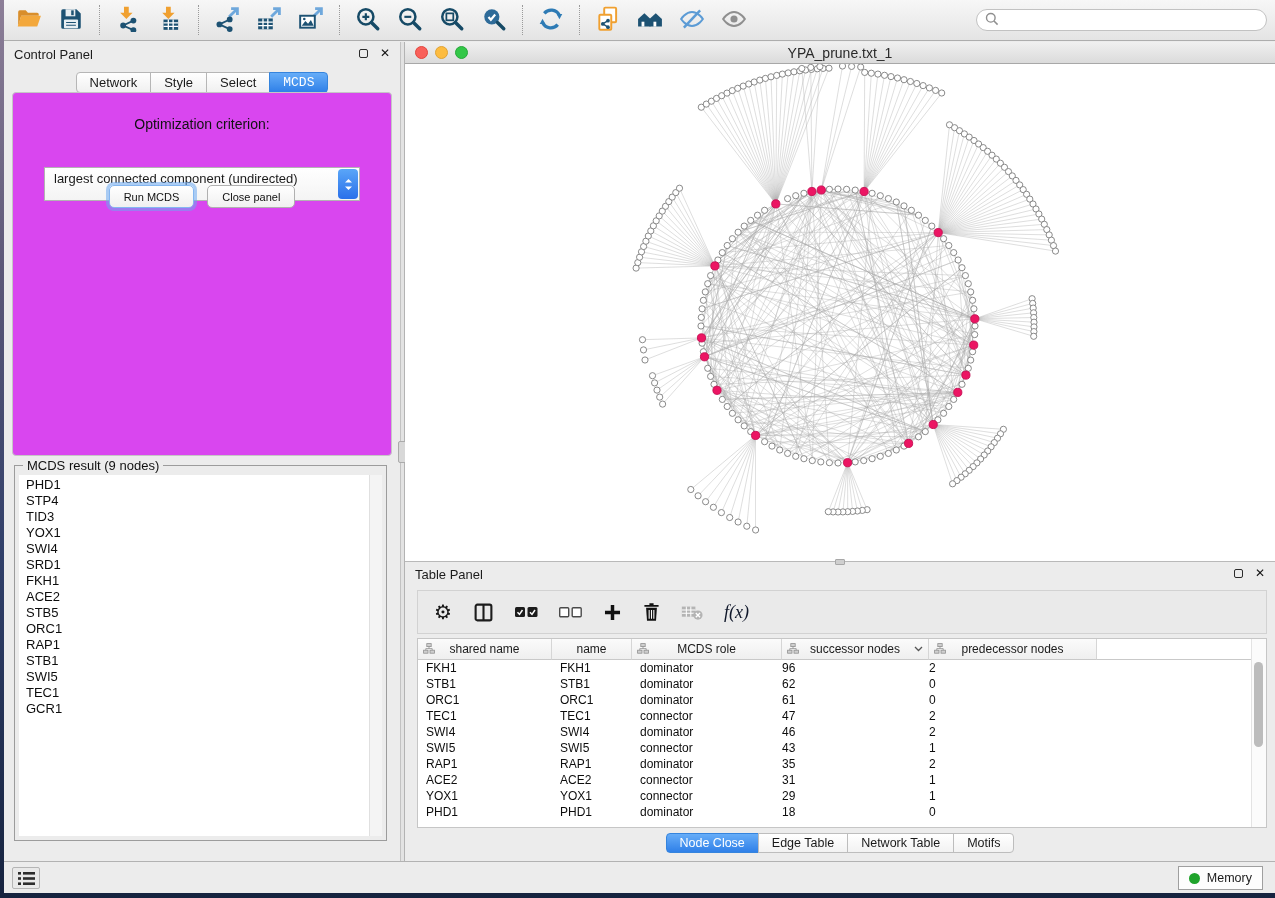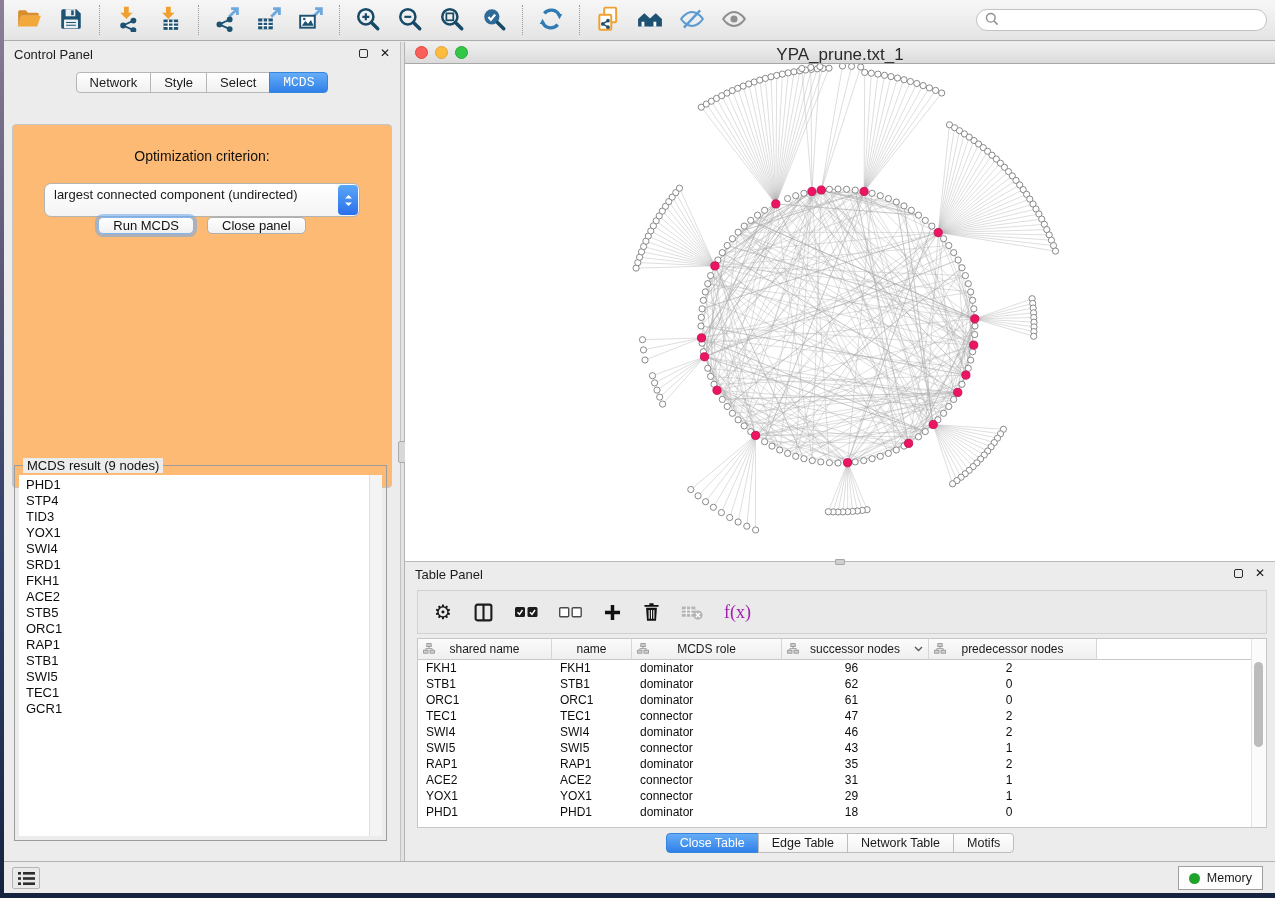--- a/index.html
+++ b/index.html
@@ -35,30 +35,30 @@
   .close-x { font-size:12px; font-weight:bold; color:#111; line-height:11px; cursor:pointer; }
 
   .cp-tabs { position:absolute; left:0; right:0; top:30px; display:flex; justify-content:center; }
   .cp-tab { height:21px; line-height:19px; padding:0 13px; font-size:13px;
     background:linear-gradient(#ffffff,#f0f0f0); border:1px solid #b6b6b6; margin-left:-1px; cursor:pointer; }
   .cp-tab:first-child { border-radius:4px 0 0 4px; margin-left:0; }
   .cp-tab:last-child { border-radius:0 4px 4px 0; }
   .cp-tab.active { background:linear-gradient(#66adf8,#2f80e8); border-color:#3584dd; color:#fff;font-family:Liberation Mono, monospace; }
 
   .cp-content { position:absolute; left:8px; right:8px; top:50px; height:364px;
-    background:#fdba74; border:1px solid #c6c6c6; border-radius:4px;margin-top:32px; }
+    background:#d946ef; border:1px solid #c6c6c6; border-radius:4px; }
   .opt-label { text-align:center; margin-top:23px; font-size:14px; color:#111; }
-  .cp-select { position:absolute; left:31px; right:31px; top:58px; height:34px;
-    background:linear-gradient(#ffffff,#f4f4f4); border:1px solid #b3b3b3; border-radius:7px; cursor:pointer; }
+  .cp-select { position:absolute; left:31px; right:31px; top:74px; height:34px;
+    background:linear-gradient(#ffffff,#f4f4f4); border:1px solid #b3b3b3; border-radius:0; cursor:pointer; }
   .cp-select-value { position:absolute; left:9px; top:3px; font-size:13px; white-space:nowrap;
     overflow:hidden; right:26px; }
   .cp-stepper { position:absolute; right:1px; top:1px; bottom:1px; width:20px; border-radius:4px;
     background:linear-gradient(#5aa6f8,#2a70ea); display:flex; align-items:center; justify-content:center; }
   .btn-row { position:absolute; left:0; right:0; top:92px; display:flex; justify-content:center; gap:13px; }
-  .btn { height:17px; padding:0 14px; font-size:13px; font-family:inherit; color:#111;
+  .btn { height:23px; padding:0 14px; font-size:11px; font-family:inherit; color:#111;
     background:linear-gradient(#ffffff,#f0f0f0); border:1px solid #b0b0b0; border-radius:5px; cursor:pointer; }
   .btn.focused { border-color:#84b6f0; box-shadow:0 0 0 3px rgba(106,167,240,.55); }
 
   .result-group { position:absolute; left:10px; right:13px; top:423px; bottom:20px;
     border:1px solid #9c9c9c; }
   .result-legend { position:absolute; top:-8px; left:8px; background:#ececec; padding:0 4px;
     font-size:13px; color:#111; }
   .result-list { position:absolute; left:4px; right:4px; top:9px; bottom:4px; background:#fff;
     overflow:hidden; padding:2px 0 0 7px; }
   .result-scroll { position:absolute; right:4px; top:9px; bottom:4px; width:13px;
@@ -74,51 +74,51 @@
   
   .right-area { position:absolute; left:401px; right:0; top:0; bottom:0; }
   .network-window { position:absolute; left:0; right:0; top:0; height:519px; background:#fff; }
   .net-titlebar { position:absolute; left:0; right:0; top:0; height:22px;
     background:linear-gradient(#f0f0f0,#dbdbdb); border-bottom:1px solid #a8a8a8; }
   .traffic { position:absolute; left:10px; top:4px; display:flex; gap:7px; }
   .tl { width:13px; height:13px; border-radius:50%; cursor:pointer; }
   .tl.red { background:#f9605a; border:1px solid #e2463d; }
   .tl.yellow { background:#fdbc40; border:1px solid #e0a334; }
   .tl.green { background:#33c748; border:1px solid #27a83a; }
-  .net-title { position:absolute; left:0; right:0; top:3px; text-align:center; font-size:17px; color:#2a2a2a; }
+  .net-title { position:absolute; left:0; right:0; top:3px; text-align:center; font-size:14px; color:#2a2a2a; }
   .net-canvas { position:absolute; left:0; right:0; top:22px; bottom:0; background:#fff; }
   .net-canvas svg { display:block; }
 
   
   .table-panel { position:absolute; left:0; right:0; top:519px; bottom:0; background:#ececec;
     border-top:1px solid #b9b9b9; }
   .h-handle { position:absolute; top:-3px; left:50%; width:10px; height:6px; margin-left:-5px;
     background:#cfcfcf; border:1px solid #a8a8a8; border-radius:1px; cursor:row-resize; }
   .tp-toolbar { position:absolute; left:12px; right:8px; top:28px; height:44px;
     background:#eaeaea; border:1px solid #d2d2d2; display:flex; align-items:center;
     padding-left:16px; gap:21px; }
   .tt-btn { background:none; border:none; display:flex; align-items:center; cursor:pointer; height:30px; }
   .tt-gear { font-size:20px; color:#161616; line-height:20px; }
-  .tt-fx { font-family:"Liberation Serif","DejaVu Serif",serif; 
-    font-size:18px; color:#a21caf; }
+  .tt-fx { font-family:"Liberation Serif","DejaVu Serif",serif; font-style:italic;
+    font-size:18px; color:#0f172a; }
   .tt-btn.disabled { cursor:default; }
 
   .tablewrap { position:absolute; left:12px; right:8px; top:76px; height:190px; background:#fff;
     border:1px solid #c6c6c6; overflow:hidden; }
   .thead { display:flex; height:21px; }
   .th { position:relative; border-right:1px solid #d6d6d6; border-bottom:1px solid #c9c9c9;
     background:linear-gradient(#fbfbfb,#efefef); font-size:12px; color:#1a1a1a;
     display:flex; align-items:center; justify-content:center; cursor:pointer; }
   .th .colicon { position:absolute; left:5px; top:4px; }
   .th .sortchev { position:absolute; right:5px; top:7px; }
   .th.filler { background:#fff; border-right:none; cursor:default; }
   .tr { display:flex; height:16px; cursor:default; }
   .td { font-size:12px; color:#0d0d0d; line-height:16px; white-space:nowrap; overflow:hidden; }
   .td.l { padding-left:8px; text-align:left; }
-  .td.r { padding-right:8px; text-align:center; }
+  .td.r { padding-right:8px; text-align:left; }
   .tscroll { position:absolute; right:0; top:0; bottom:0; width:15px; background:#fbfbfb;
     border-left:1px solid #e3e3e3; }
   .tthumb { position:absolute; right:3px; top:23px; width:9px; height:85px; border-radius:5px;
     background:#bcbcbc; cursor:pointer; }
 
   .tp-tabs { position:absolute; bottom:8px; left:0; right:0; display:flex; justify-content:center; }
   .tp-tab { height:20px; line-height:18px; padding:0 13px; font-size:12.5px;
     background:linear-gradient(#ffffff,#f2f2f2); border:1px solid #bdbdbd; margin-left:-1px; cursor:pointer; }
   .tp-tab:first-child { border-radius:4px 0 0 4px; margin-left:0; }
   .tp-tab:last-child { border-radius:0 4px 4px 0; }
@@ -1270,21 +1270,21 @@
                   <div class="td l" style="width:150px">dominator</div>
                   <div class="td r" style="width:147px">18</div>
                   <div class="td r" style="width:168px">0</div>
                 </div>
               </div>
             <div class="tscroll">
               <span class="tthumb"></span>
             </div>
           </div>
           <div class="tp-tabs" id="tp-tabs">
-              <span class="tp-tab active">Close Table</span>
+              <span class="tp-tab active">Node Close</span>
               <span class="tp-tab">Edge Table</span>
               <span class="tp-tab">Network Table</span>
               <span class="tp-tab">Motifs</span>
             </div>
         </div>
       </div>
     </div>
 
     <div class="statusbar">
       <span class="sb-left">

